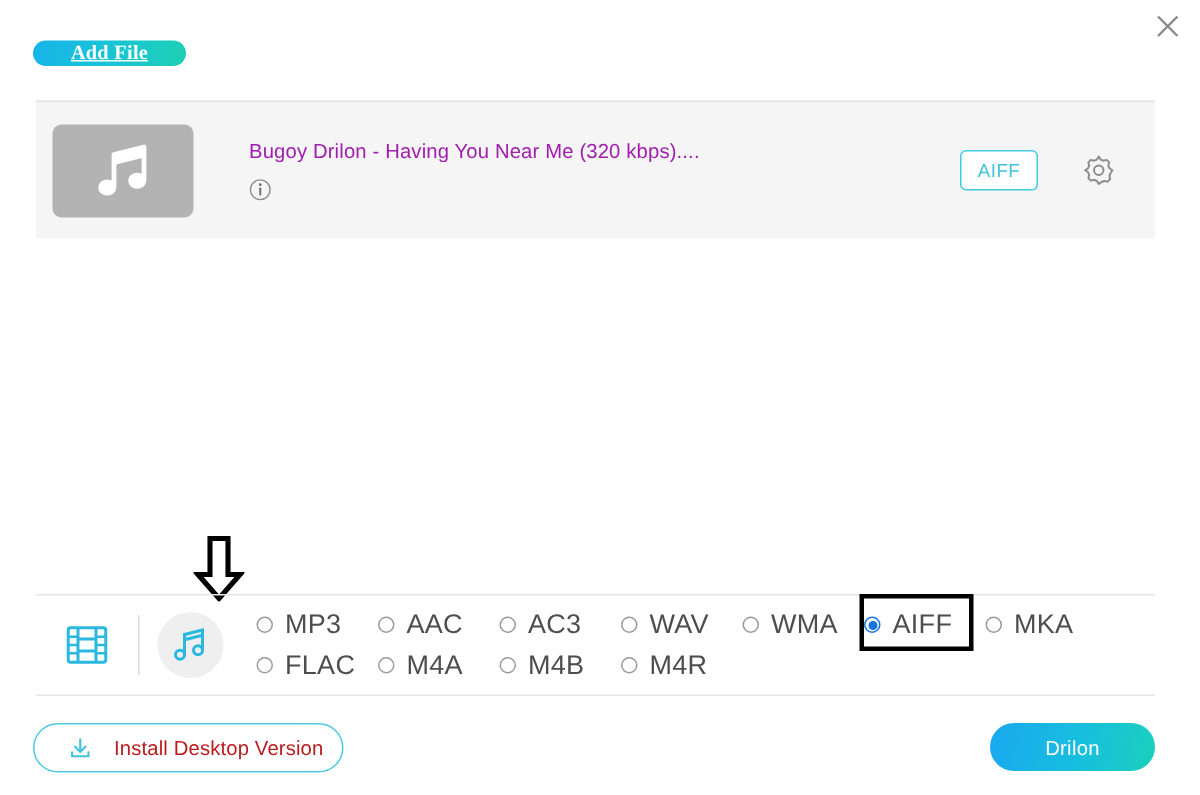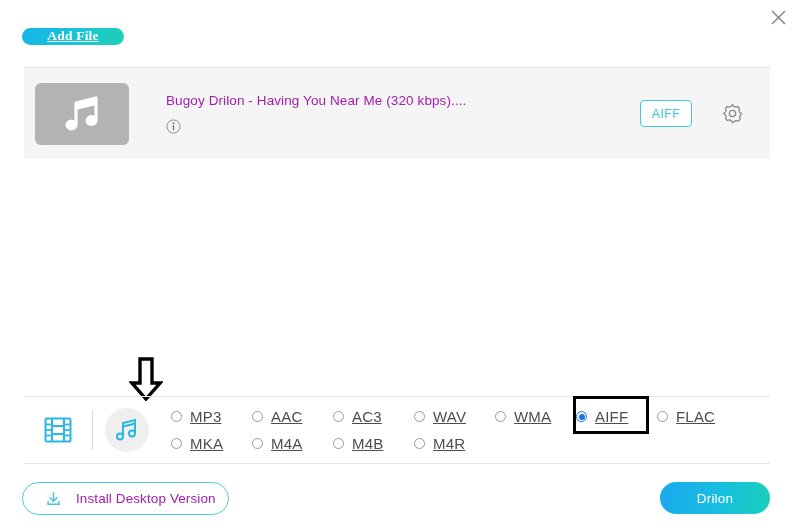--- a/index.html
+++ b/index.html
@@ -234,24 +234,23 @@
     left: 50%;
     top: 50%;
     transform: translate(-50%, -50%);
     width: 6px;
     height: 6px;
     border-radius: 50%;
     background: #1675e0;
   }
   .fmt-label {
     margin-left: 8px;
-    font-size: 15px;
+    font-size: 18px;
     color: #4d4d4d;
     letter-spacing: .2px;
-    text-decoration: underline;
   }
   
   .anno-box {
     position: absolute;
     left: 573px;
     top: 396px;
     width: 76px;
     height: 38px;
     border: 3px solid #000000;
     background: transparent;
@@ -279,21 +278,21 @@
     width: 18px;
     height: 18px;
     display: flex;
     align-items: center;
     justify-content: center;
     flex: 0 0 auto;
   }
   .install-label {
     margin-left: 14px;
     font-size: 13.5px;
-    color: #a21caf;
+    color: #b91c1c;
     letter-spacing: .1px;
   }
   .convert-btn {
     position: absolute;
     left: 660px;
     top: 482px;
     width: 110px;
     height: 32px;
     border: none;
     border-radius: 16px;
@@ -407,26 +406,26 @@
     <div class="fmt-opt">
       <span class="radio"></span>
       <span class="fmt-label">WMA</span>
     </div>
     <div class="fmt-opt selected">
       <span class="radio"></span>
       <span class="fmt-label">AIFF</span>
     </div>
     <div class="fmt-opt">
       <span class="radio"></span>
+      <span class="fmt-label">MKA</span>
+    </div>
+
+    <div class="fmt-opt">
+      <span class="radio"></span>
       <span class="fmt-label">FLAC</span>
-    </div>
-
-    <div class="fmt-opt">
-      <span class="radio"></span>
-      <span class="fmt-label">MKA</span>
     </div>
     <div class="fmt-opt">
       <span class="radio"></span>
       <span class="fmt-label">M4A</span>
     </div>
     <div class="fmt-opt">
       <span class="radio"></span>
       <span class="fmt-label">M4B</span>
     </div>
     <div class="fmt-opt">

